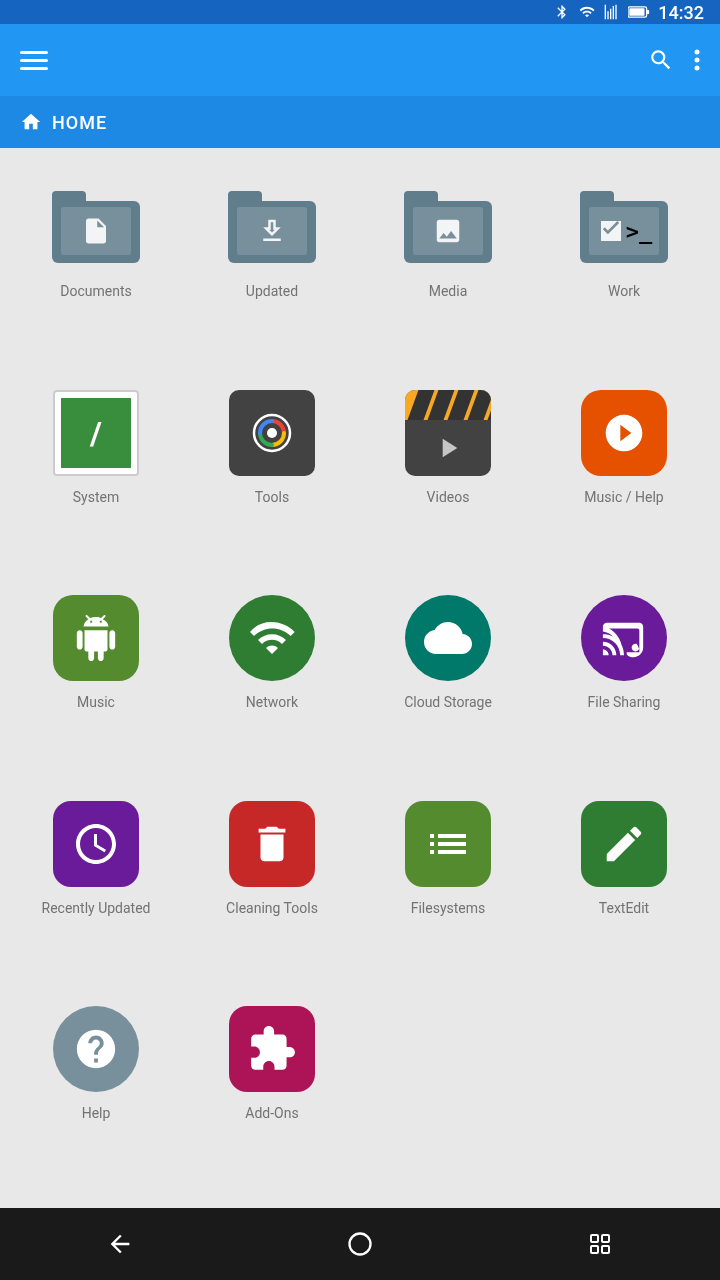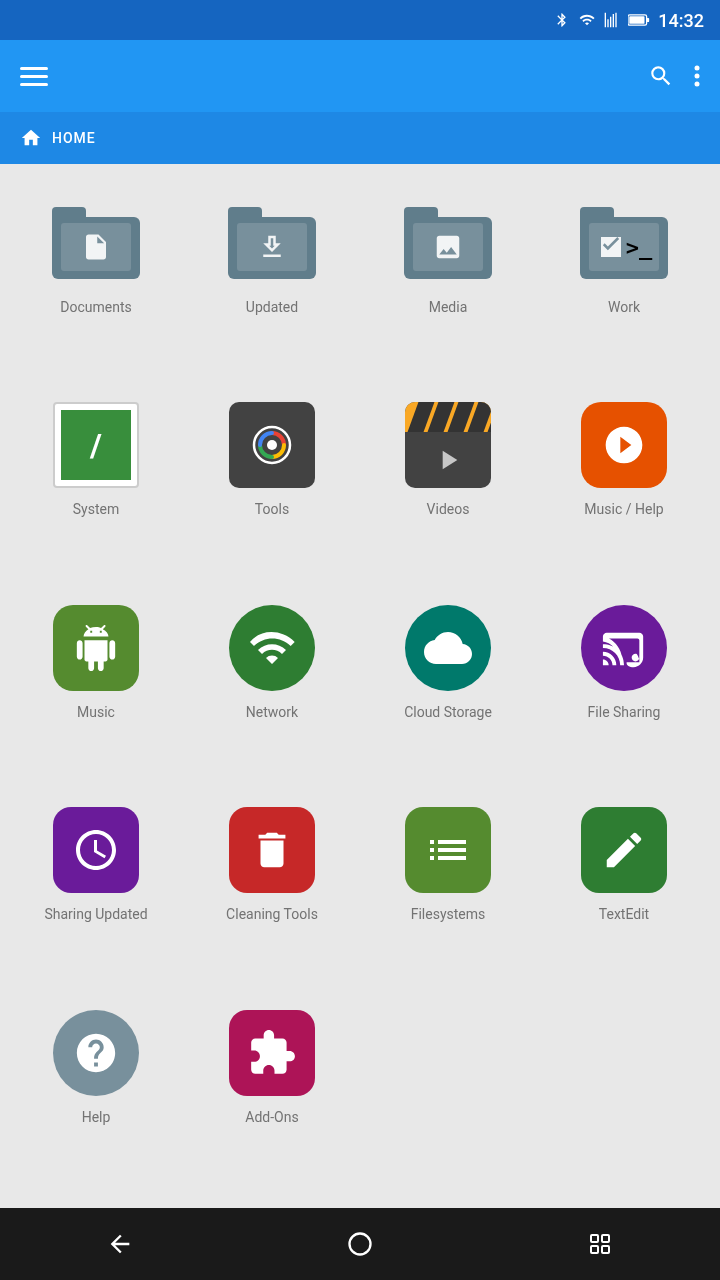--- a/index.html
+++ b/index.html
@@ -10,21 +10,21 @@
       background: #e8e8e8;
       font-family: 'Roboto', Arial, sans-serif;
       overflow: hidden;
       display: flex;
       flex-direction: column;
     }
 
     
     .status-bar {
       background: #1565c0;
-      height: 40px;
+      height: 24px;
       display: flex;
       align-items: center;
       justify-content: flex-end;
       padding: 0 16px;
       gap: 10px;
     }
     .status-icons {
       display: flex;
       align-items: center;
       gap: 8px;
@@ -70,21 +70,21 @@
     .breadcrumb {
       background: #1e88e5;
       height: 52px;
       display: flex;
       align-items: center;
       padding: 0 20px;
       gap: 10px;
     }
     .breadcrumb-label {
       color: white;
-      font-size: 14px;
+      font-size: 18px;
       font-weight: 500;
       text-transform: uppercase;
       letter-spacing: 1px;
     }
 
     
     .grid-container {
       flex: 1;
       background: #e8e8e8;
       padding: 16px 8px;
@@ -605,21 +605,21 @@
   </div>
 
   <div class="grid-item">
     <div class="icon-wrapper">
       <div class="ru-square">
         <svg width="48" height="48" viewBox="0 0 24 24" fill="white">
           <path d="M11.99 2C6.47 2 2 6.48 2 12s4.47 10 9.99 10C17.52 22 22 17.52 22 12S17.52 2 11.99 2zM12 20c-4.42 0-8-3.58-8-8s3.58-8 8-8 8 3.58 8 8-3.58 8-8 8zm.5-13H11v6l5.25 3.15.75-1.23-4.5-2.67V7z"></path>
         </svg>
       </div>
     </div>
-    <span class="icon-label">Sharing Updated</span>
+    <span class="icon-label">Recently Updated</span>
   </div>
 
   <div class="grid-item">
     <div class="icon-wrapper">
       <div class="ct-square">
         <svg width="46" height="46" viewBox="0 0 24 24" fill="white">
           <path d="M6 19c0 1.1.9 2 2 2h8c1.1 0 2-.9 2-2V7H6v12zM19 4h-3.5l-1-1h-5l-1 1H5v2h14V4z"></path>
         </svg>
       </div>
     </div>

